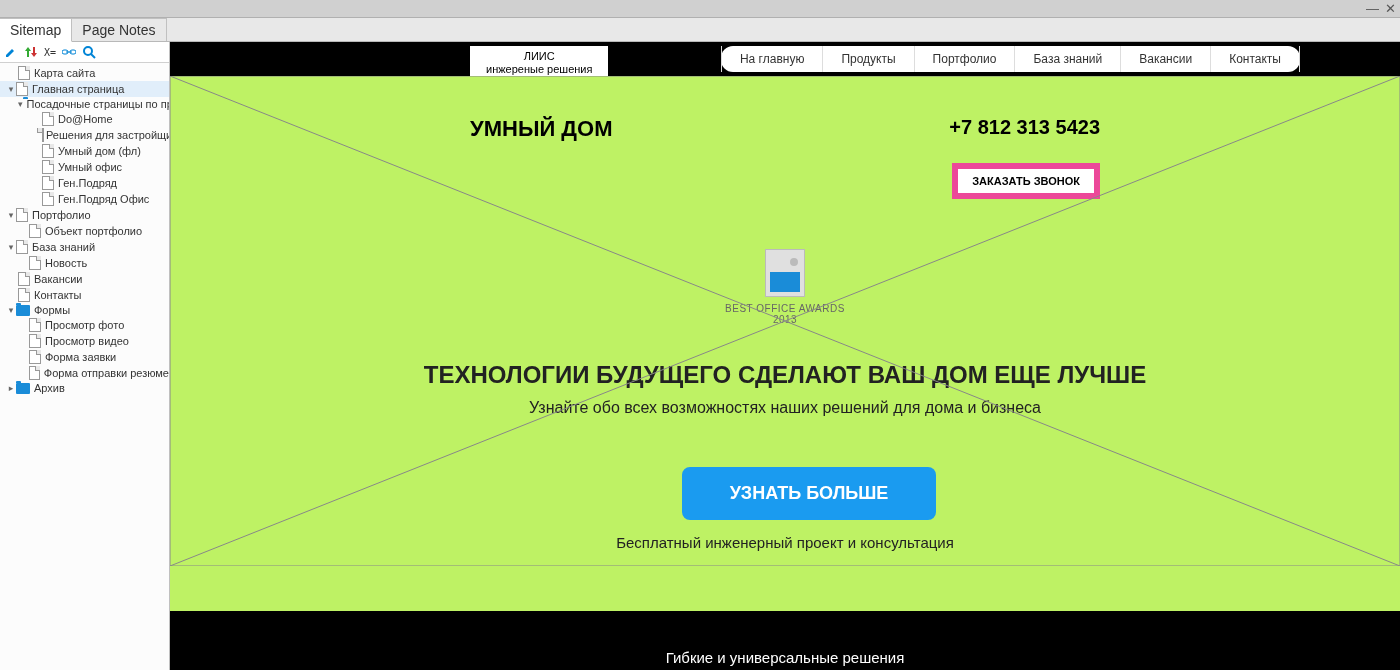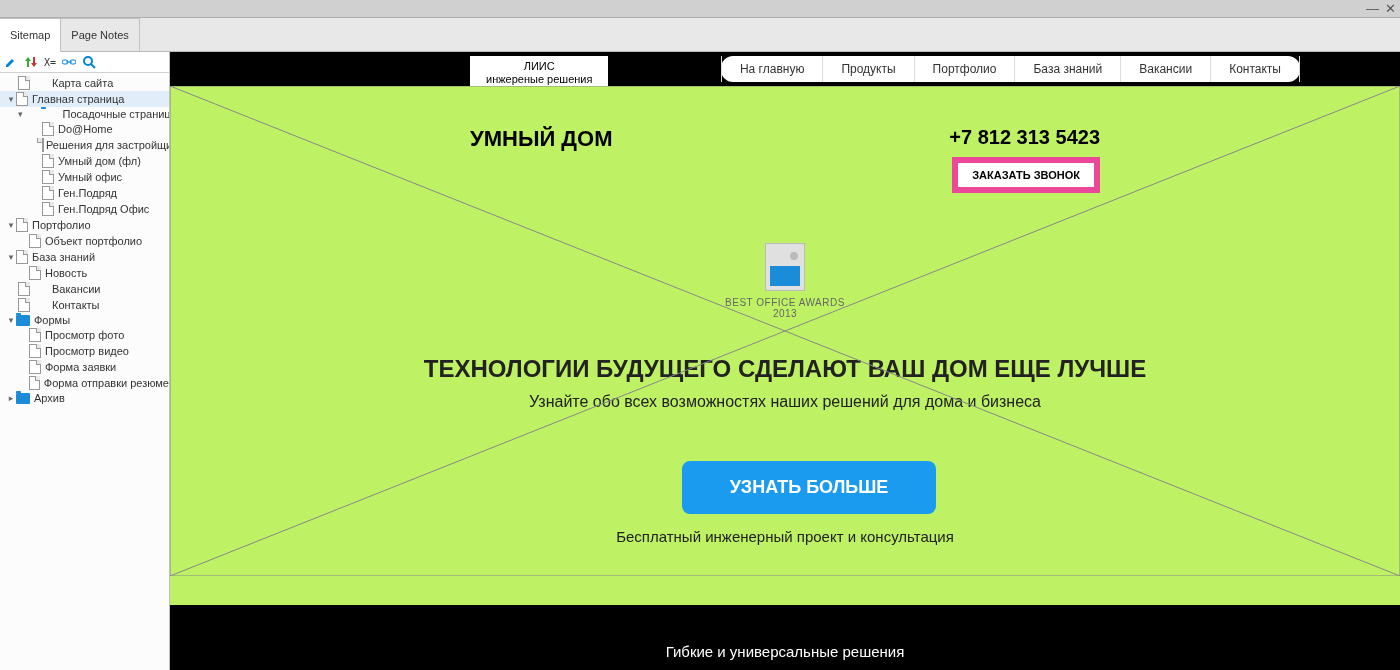--- a/index.html
+++ b/index.html
@@ -1,53 +1,53 @@
 <!DOCTYPE html>
 <html><head>
 <meta charset="utf-8">
 <style>
 * { margin: 0; padding: 0; box-sizing: border-box; }
 body { font-family: Arial, sans-serif; font-size: 11px; width: 1400px; height: 670px; overflow: hidden; display: flex; flex-direction: column; }
 .titlebar { background: #d0d0d0; height: 18px; display: flex; justify-content: flex-end; align-items: center; padding: 0 4px; border-bottom: 1px solid #b0b0b0; }
 .titlebar span { margin-left: 6px; font-size: 13px; color: #555; cursor: pointer; }
 .tabs { background: #e8e8e8; display: flex; border-bottom: 1px solid #b8b8b8; }
-.tab { padding: 10px 10px; border-right: 1px solid #c0c0c0; font-size: 11px; color: #333; cursor: pointer; border-top: 1px solid #c0c0c0; }
+.tab { padding: 3px 10px; border-right: 1px solid #c0c0c0; font-size: 14px; color: #333; cursor: pointer; border-top: 1px solid #c0c0c0; }
 .tab.active { background: #fff; border-bottom: 1px solid #fff; margin-bottom: -1px; }
 .main { flex: 1; display: flex; overflow: hidden; }
 .sidebar { width: 170px; background: #fcfcfc; border-right: 1px solid #c0c0c0; overflow: hidden; display: flex; flex-direction: column; }
 .toolbar { background: #fff; padding: 3px 4px; border-bottom: 1px solid #d0d0d0; display: flex; align-items: center; gap: 6px; }
 .tool-icon { width: 14px; height: 14px; display: inline-flex; align-items: center; justify-content: center; color: #0084d6; font-size: 11px; cursor: pointer; }
 .tool-green { width: 14px; height: 10px; display: inline-block; }
 .tool-x { font-family: monospace; font-size: 10px; color: #333; }
 .tree { flex: 1; overflow: auto; padding-top: 2px; }
 .tree-item { display: flex; align-items: center; padding: 1px 0 1px 6px; font-size: 11px; color: #333; cursor: pointer; white-space: nowrap; }
 .tree-item.selected { background: #e1eefa; }
 .arrow { width: 10px; color: #666; font-size: 9px; text-align: center; }
 .page-ico { width: 12px; height: 14px; margin-right: 4px; display: inline-block; position: relative; }
 .page-ico::before { content: ''; position: absolute; inset: 0; border: 1px solid #999; background: #fff; }
 .page-ico::after { content: ''; position: absolute; right: 0; top: 0; width: 4px; height: 4px; background: #e8e8e8; border-left: 1px solid #999; border-bottom: 1px solid #999; }
 .folder-ico { width: 14px; height: 11px; margin-right: 4px; display: inline-block; background: #1a8cd8; position: relative; border-radius: 1px; }
 .folder-ico::before { content: ''; position: absolute; top: -2px; left: 0; width: 5px; height: 2px; background: #1a8cd8; border-radius: 1px 1px 0 0; }
-.indent1 { padding-left: 18px; gap: 18px; }
+.indent1 { padding-left: 18px; }
 .indent2 { padding-left: 29px; }
 .indent3 { padding-left: 42px; }
 .canvas { flex: 1; background: #fff; overflow: auto; position: relative; }
 .canvas-inner { position: relative; }
 .top-black { background: #000; height: 34px; display: flex; align-items: center; justify-content: flex-end; padding: 0 100px 0 0; position: relative; }
 .logo-box { position: absolute; left: 300px; top: 4px; background: #fff; padding: 4px 16px; text-align: center; font-size: 11px; line-height: 1.2; }
 .nav { display: flex; background: #fff; border-radius: 12px; }
 .nav-item { padding: 6px 18px; font-size: 12px; color: #333; border-right: 1px solid #ddd; cursor: pointer; }
 .nav-item:first-child { border-left: 1px solid #ddd; }
 .hero { position: relative; background: #bef264; padding: 40px 60px 60px; text-align: center; }
 .cross { position: absolute; inset: 0; pointer-events: none; }
 .hero-top { display: flex; justify-content: space-between; align-items: flex-start; text-align: left; padding: 0 240px; }
 .hero-left h1 { font-size: 22px; font-weight: bold; margin-bottom: 6px; }
 .hero-left p { font-size: 14px; color: #333; }
 .hero-right { text-align: right; }
-.phone { font-size: 20px; font-weight: bold; margin-bottom: 8px; }
+.phone { font-size: 20px; font-weight: bold; margin-bottom: 24px; }
 .call-btn { border: 6px solid #ec4899; padding: 6px 14px; font-size: 11px; font-weight: bold; cursor: pointer; display: inline-block; background: #fff; }
 .award-img { margin: 50px auto 6px; width: 40px; height: 48px; border: 1px solid #bbb; background: #e0e0e0; position: relative; }
 .award-img::before { content:''; position:absolute; left:4px; right:4px; bottom:4px; height:20px; background:#1a8cd8; }
 .award-img::after { content:''; position:absolute; left:24px; top:8px; width:8px; height:8px; border-radius:50%; background:#bbb; }
 .award-txt { font-size: 10px; color: #666; letter-spacing: 0.5px; }
 .headline2 { margin-top: 36px; font-size: 24px; font-weight: bold; color: #222; }
 .sub2 { font-size: 16px; color: #222; margin-top: 10px; }
 .cta { background: #1a9bf0; color: #fff; font-size: 18px; font-weight: bold; padding: 16px 48px; border-radius: 8px; display: inline-block; margin-top: 50px; cursor: pointer; margin-left: 48px; }
 .cta-sub { font-size: 15px; color: #222; margin-top: 14px; }
 .band2 { background: #000; color: #fff; padding: 26px 0 40px; text-align: center; }

